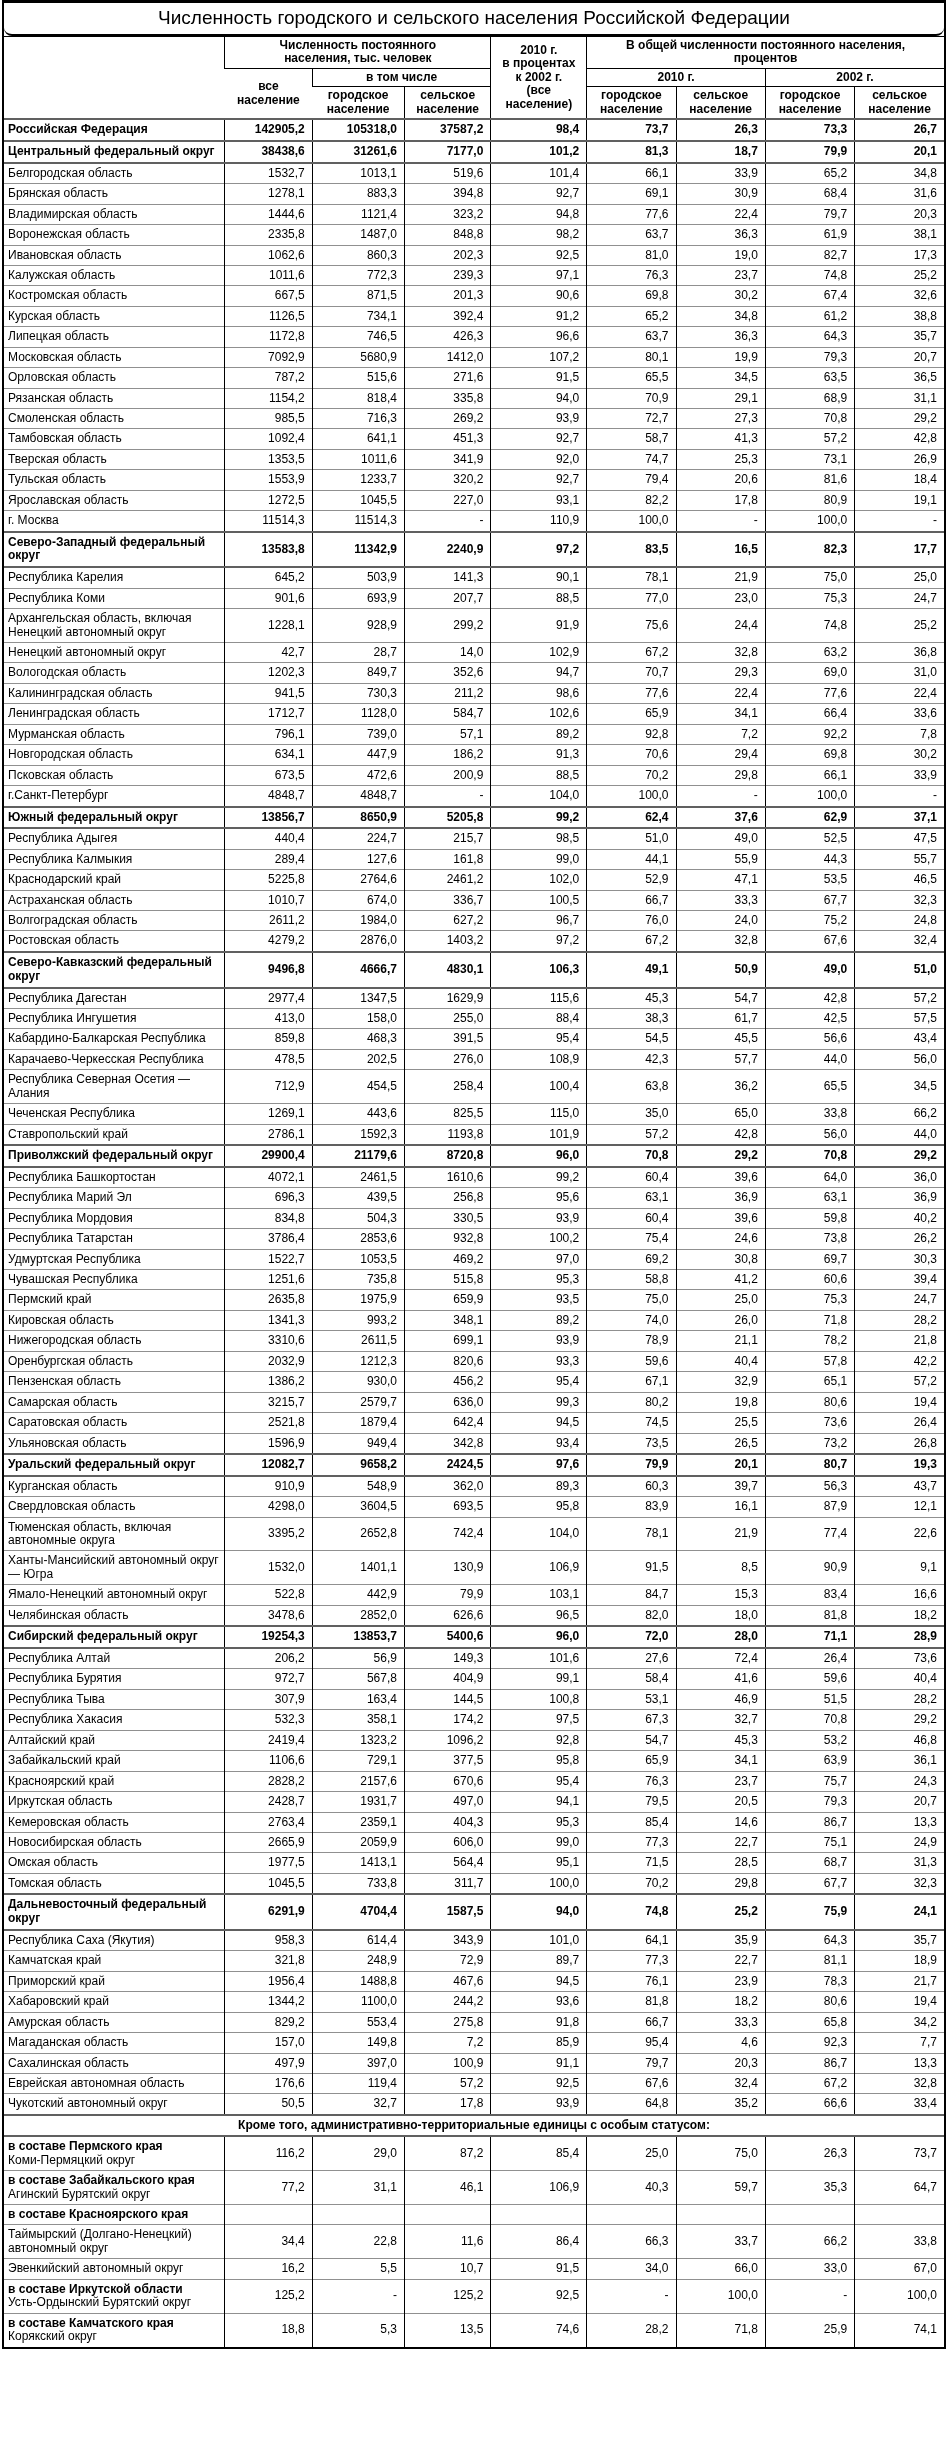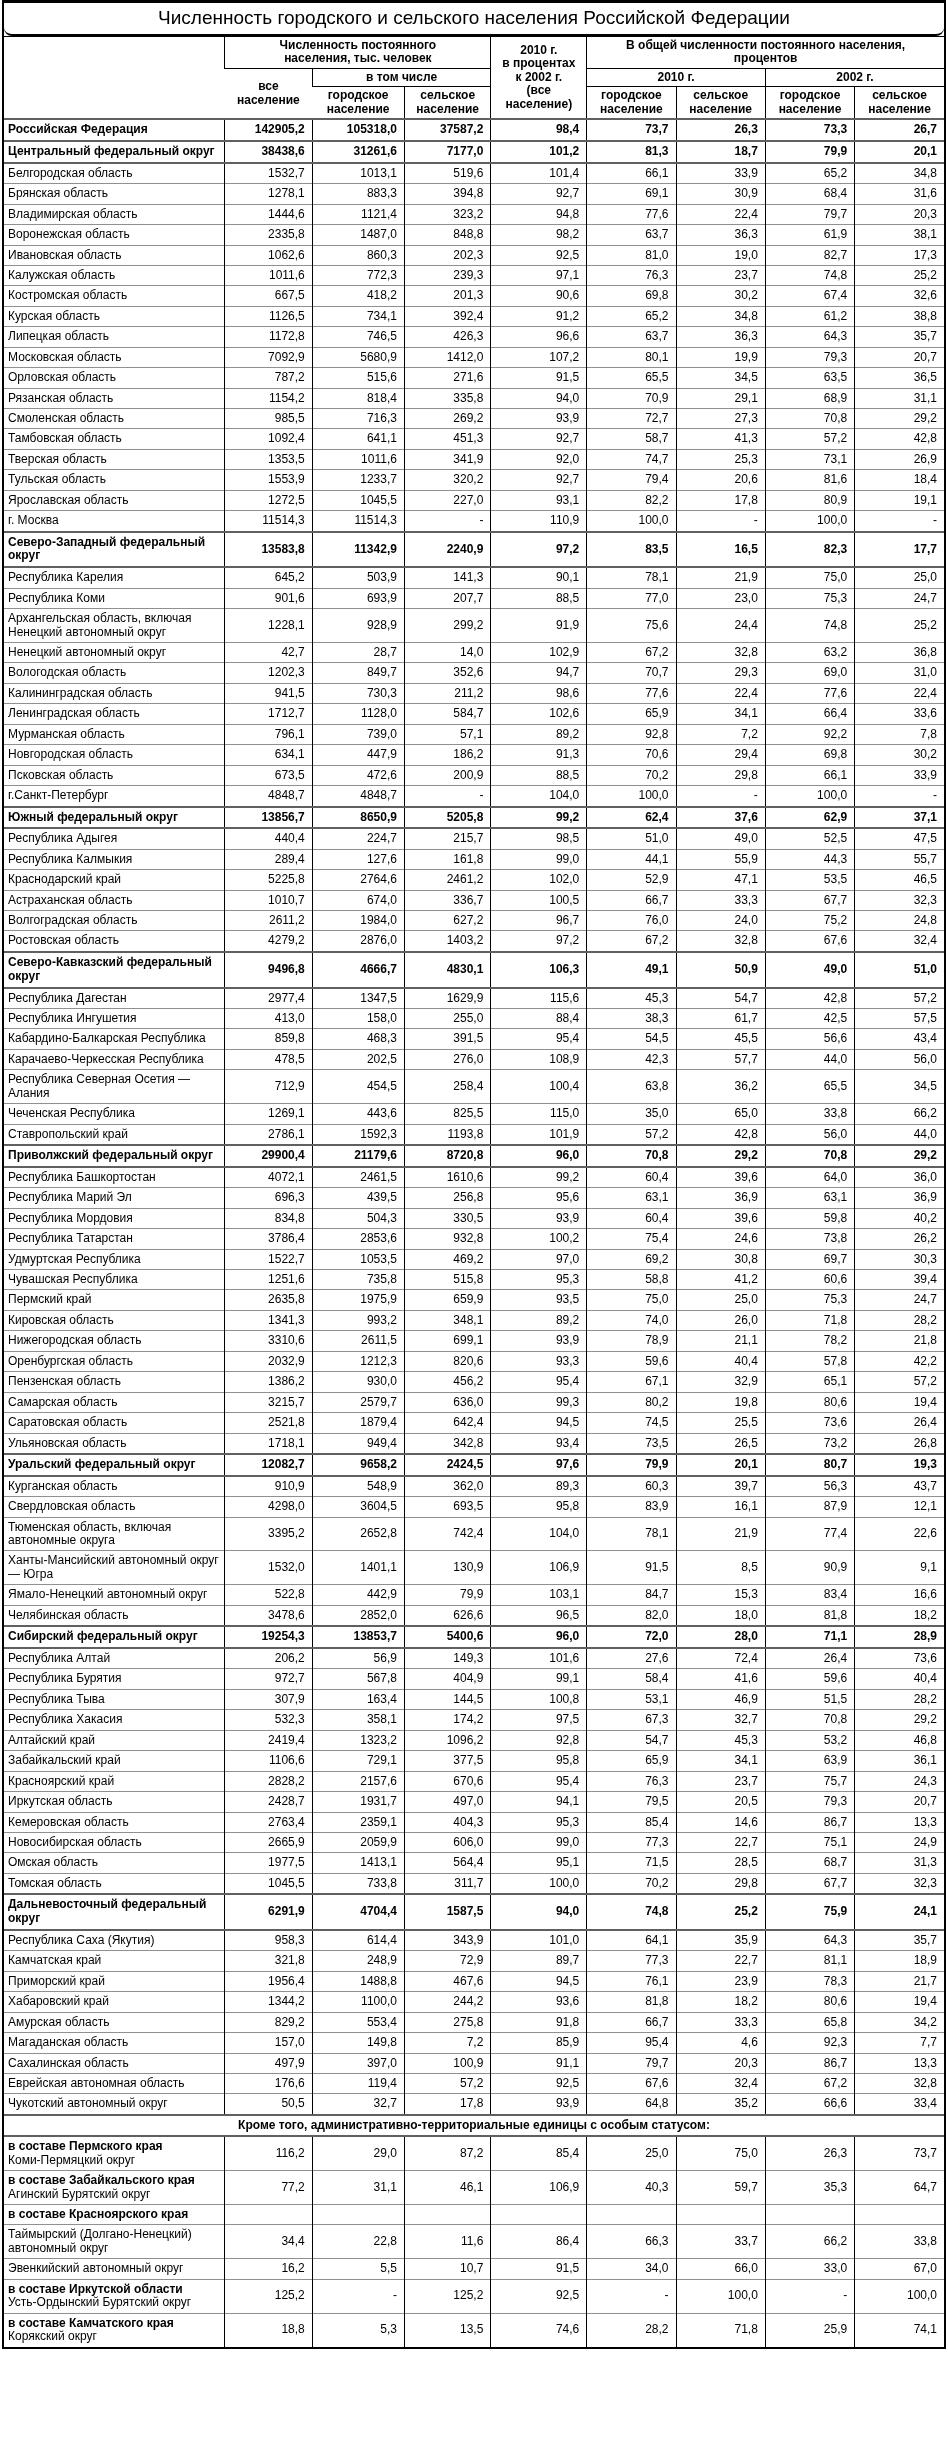--- a/index.html
+++ b/index.html
@@ -168,21 +168,21 @@
           <td class="num">239,3</td>
           <td class="num">97,1</td>
           <td class="num">76,3</td>
           <td class="num">23,7</td>
           <td class="num">74,8</td>
           <td class="num">25,2</td>
         </tr>
         <tr>
           <td class="name">Костромская область</td>
           <td class="num">667,5</td>
-          <td class="num">418,2</td>
+          <td class="num">871,5</td>
           <td class="num">201,3</td>
           <td class="num">90,6</td>
           <td class="num">69,8</td>
           <td class="num">30,2</td>
           <td class="num">67,4</td>
           <td class="num">32,6</td>
         </tr>
         <tr>
           <td class="name">Курская область</td>
           <td class="num">1126,5</td>
@@ -750,21 +750,21 @@
           <td class="num">1879,4</td>
           <td class="num">642,4</td>
           <td class="num">94,5</td>
           <td class="num">74,5</td>
           <td class="num">25,5</td>
           <td class="num">73,6</td>
           <td class="num">26,4</td>
         </tr>
         <tr>
           <td class="name">Ульяновская область</td>
-          <td class="num">1718,1</td>
+          <td class="num">1596,9</td>
           <td class="num">949,4</td>
           <td class="num">342,8</td>
           <td class="num">93,4</td>
           <td class="num">73,5</td>
           <td class="num">26,5</td>
           <td class="num">73,2</td>
           <td class="num">26,8</td>
         </tr>
         <tr class="district">
           <td class="name">Уральский федеральный округ</td>

